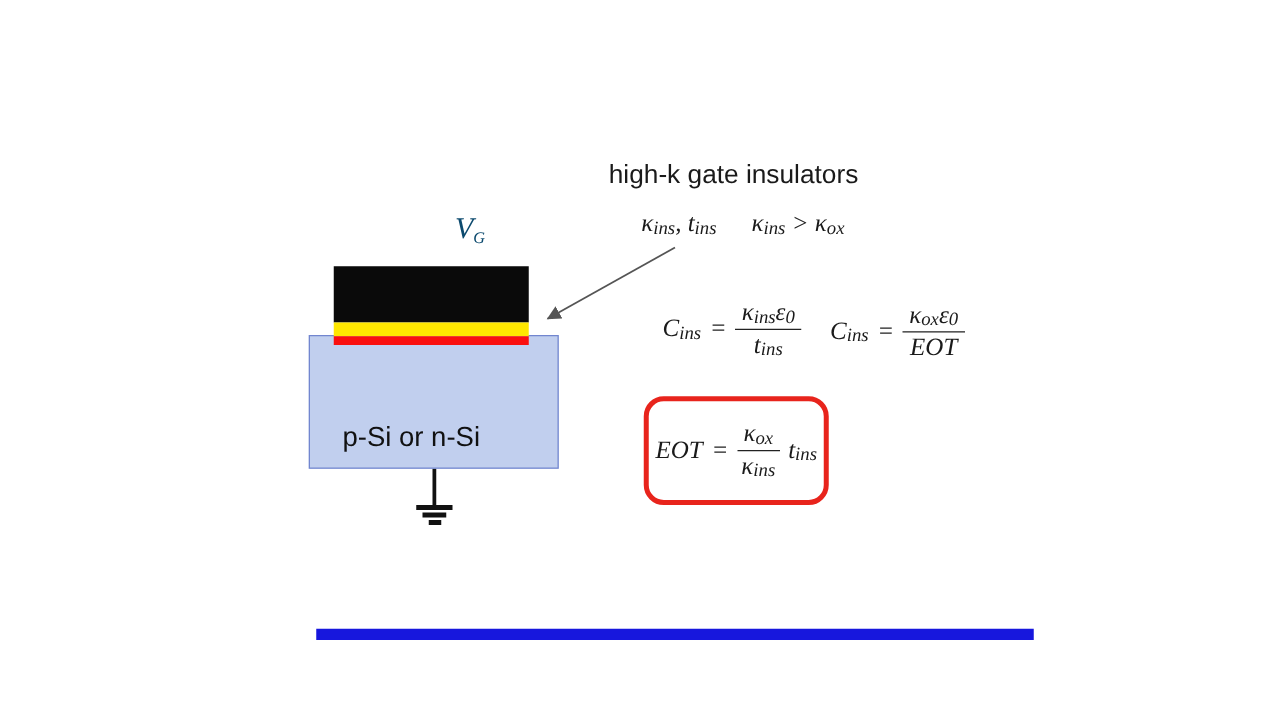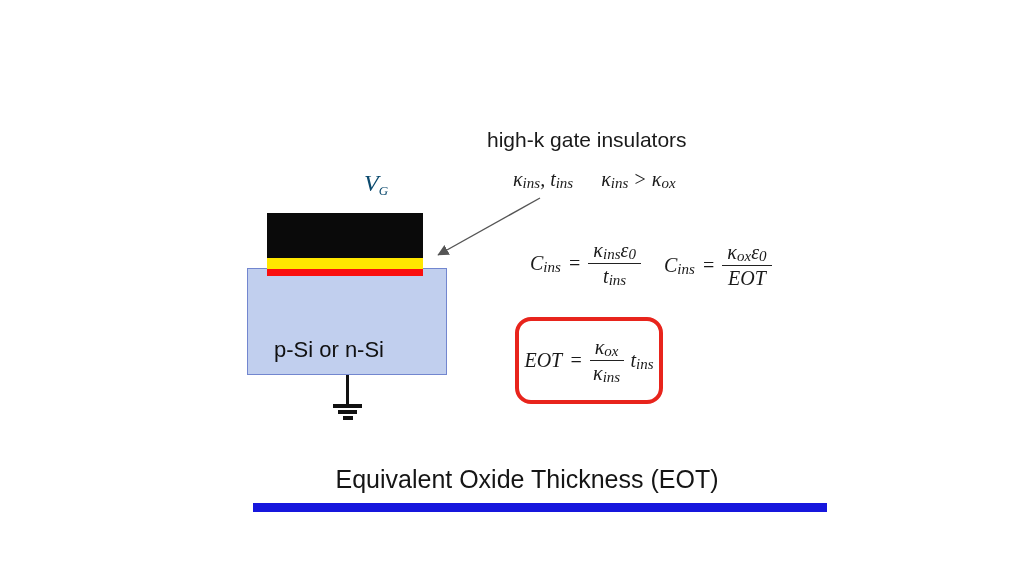--- a/index.html
+++ b/index.html
@@ -121,16 +121,15 @@
   <div class="abs math eot-box">
     <span>EOT</span>
     <span>=</span>
     <span class="frac">
       <span class="num mrow"><span>κ</span><span class="subs">ox</span></span>
       <span class="den mrow"><span>κ</span><span class="subs">ins</span></span>
     </span>
     <span class="mrow"><span>t</span><span class="subs">ins</span></span>
   </div>
 
-  <div class="abs slide-title">Equivalent Oxide Thickness (EOT)</div>
   <div class="abs title-underline"></div>
 
 </div>
 
 </body></html>

